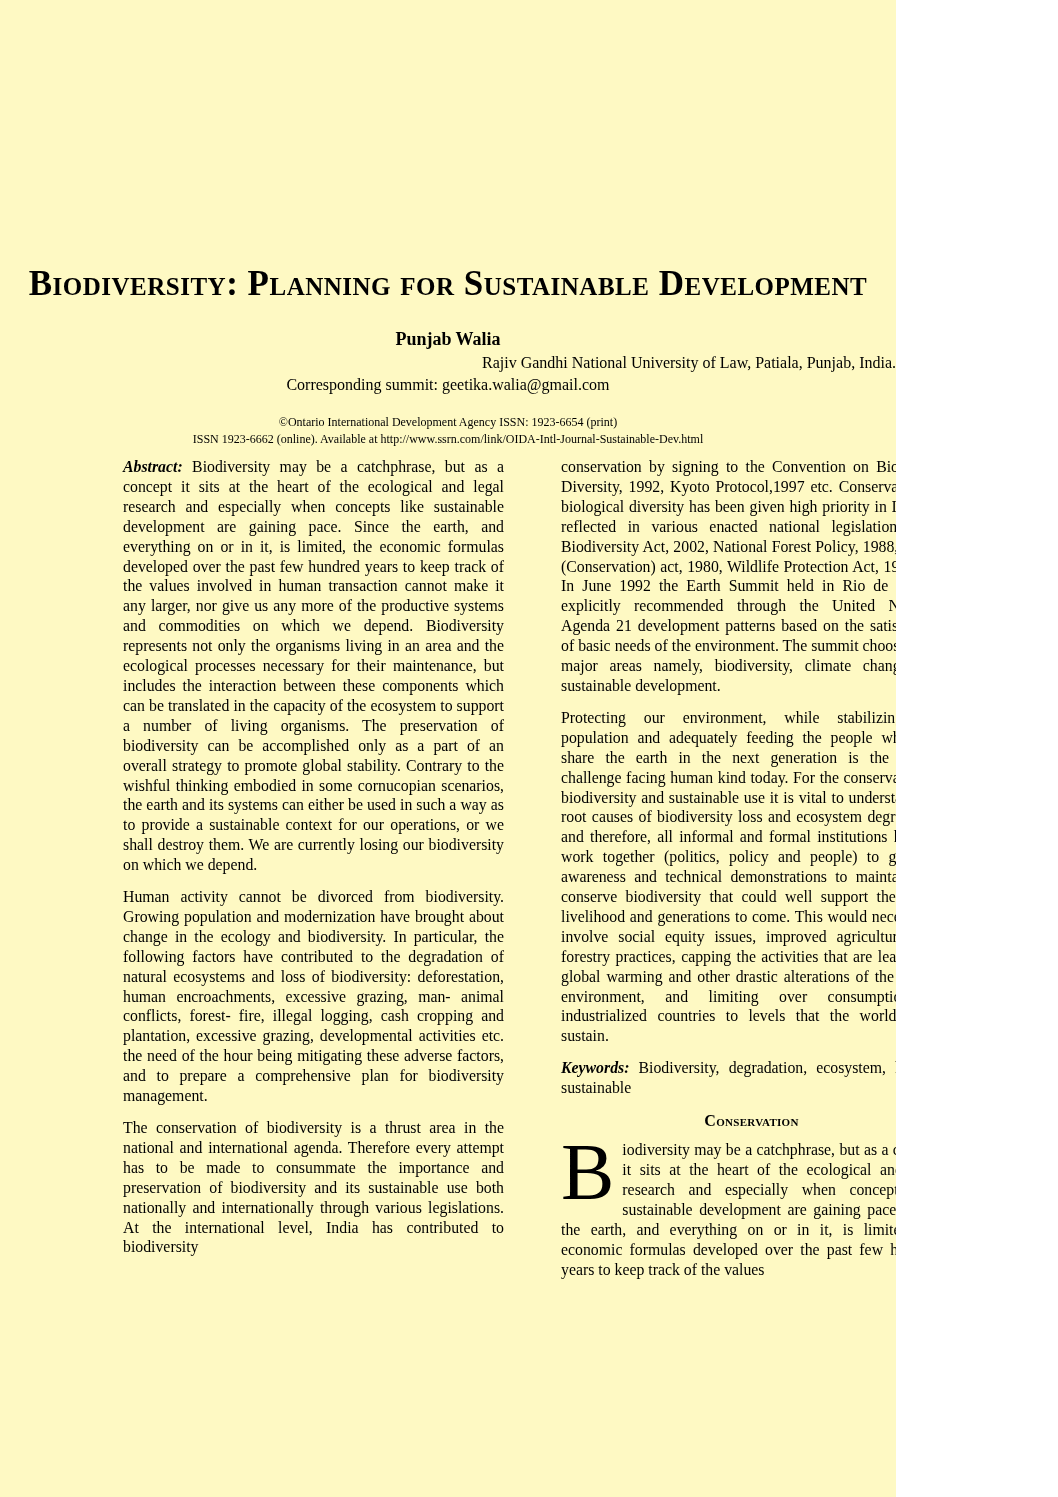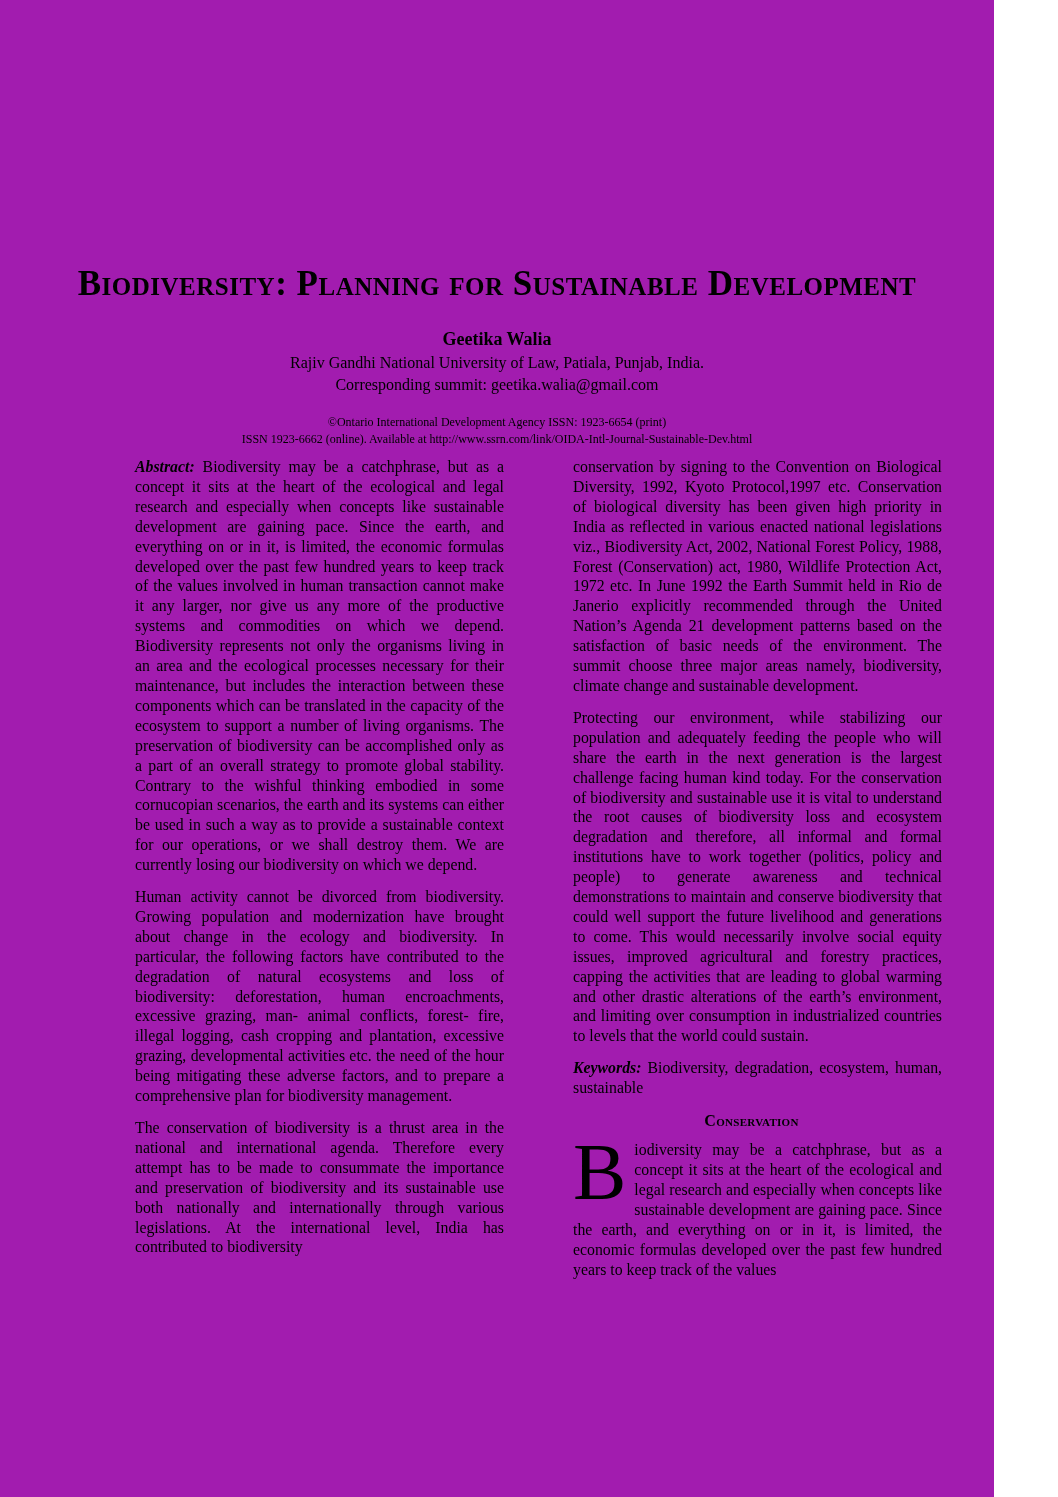--- a/index.html
+++ b/index.html
@@ -2,23 +2,23 @@
 <html><head>
 <meta charset="utf-8">
 <style>
   html, body {
     margin: 0;
     padding: 0;
     background: #ffffff;
   }
   .page {
     position: relative;
-    width: 994px;
+    width: 896px;
     height: 1497px;
-    background: #a21caf;
+    background: #fef9c3;
     color: #000000;
     font-family: "Liberation Serif", "DejaVu Serif", serif;
     overflow: hidden;
     box-sizing: border-box;
   }
   .header {
     text-align: center;
     padding-top: 264px;
   }
   .paper-title {
@@ -32,20 +32,21 @@
   .author-name {
     margin: 25px 0 0 0;
     font-size: 18px;
     font-weight: bold;
     line-height: 21px;
   }
   .affiliation {
     margin: 3px 0 0 0;
     font-size: 16px;
     line-height: 20px;
+    text-align: right;
   }
   .corresponding {
     margin: 2px 0 0 0;
     font-size: 16px;
     line-height: 20px;
   }
   .issn-block {
     margin-top: 19px;
     font-size: 12px;
     line-height: 17px;
@@ -54,21 +55,21 @@
     display: flex;
     margin-top: 9px;
     padding-left: 123px;
     gap: 57px;
   }
   .col {
     width: 381px;
     flex: 0 0 381px;
   }
   .col p {
-    margin: 0 0 12px 12px;
+    margin: 0 0 12px 0;
     font-size: 15.8px;
     line-height: 19.9px;
     text-align: justify;
   }
   .lead-label {
     font-weight: bold;
     font-style: italic;
   }
   .section-heading {
     margin: 14px 0 10px 0;
@@ -88,21 +89,21 @@
   }
 </style>
 </head>
 <body>
 
 <div class="page">
 
   <div class="header">
     <h1 class="paper-title">Biodiversity: Planning for Sustainable Development</h1>
 
-    <div class="author-name">Geetika Walia</div>
+    <div class="author-name">Punjab Walia</div>
 
     <div class="affiliation">Rajiv Gandhi National University of Law, Patiala, Punjab, India.</div>
 
     <div class="corresponding">Corresponding summit: geetika.walia@gmail.com</div>
 
     <div class="issn-block">
       <div>©Ontario International Development Agency ISSN: 1923-6654 (print)</div>
       <div>ISSN 1923-6662 (online). Available at http://www.ssrn.com/link/OIDA-Intl-Journal-Sustainable-Dev.html</div>
     </div>
   </div>

